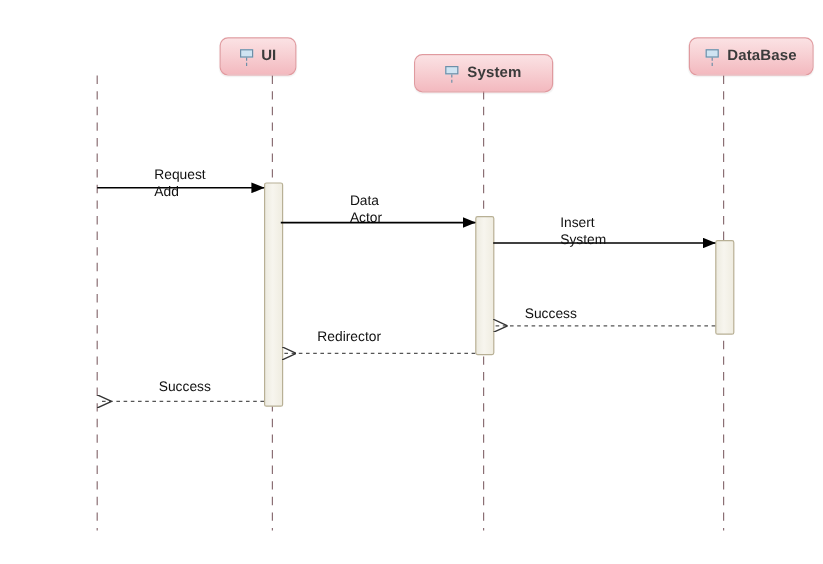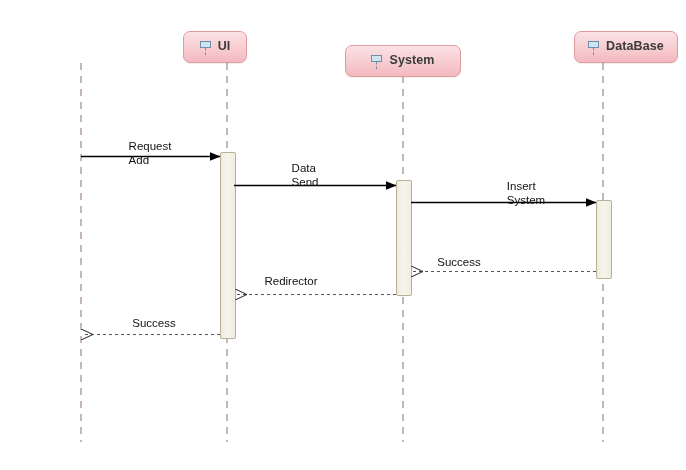--- a/index.html
+++ b/index.html
@@ -157,23 +157,23 @@
     <span class="participant-label">DataBase</span>
   </div>
 
   <div id="message-labels-layer">
       <div class="msg-label two-line" style="left: 150px; top: 139px;">
         <div>Request</div>
         <div>Add</div>
       </div>
       <div class="msg-label two-line" style="left: 305px; top: 161px;">
         <div>Data</div>
-        <div>Send</div>
+        <div>Actor</div>
       </div>
-      <div class="msg-label two-line" style="left: 486px; top: 179px; margin-left: 40px;">
+      <div class="msg-label two-line" style="left: 486px; top: 179px;">
         <div>Insert</div>
         <div>System</div>
       </div>
       <div class="msg-label" style="left: 459px; top: 256px;">
         <div>Success</div>
       </div>
       <div class="msg-label" style="left: 291px; top: 275px;">
         <div>Redirector</div>
       </div>
       <div class="msg-label" style="left: 154px; top: 317px;">

